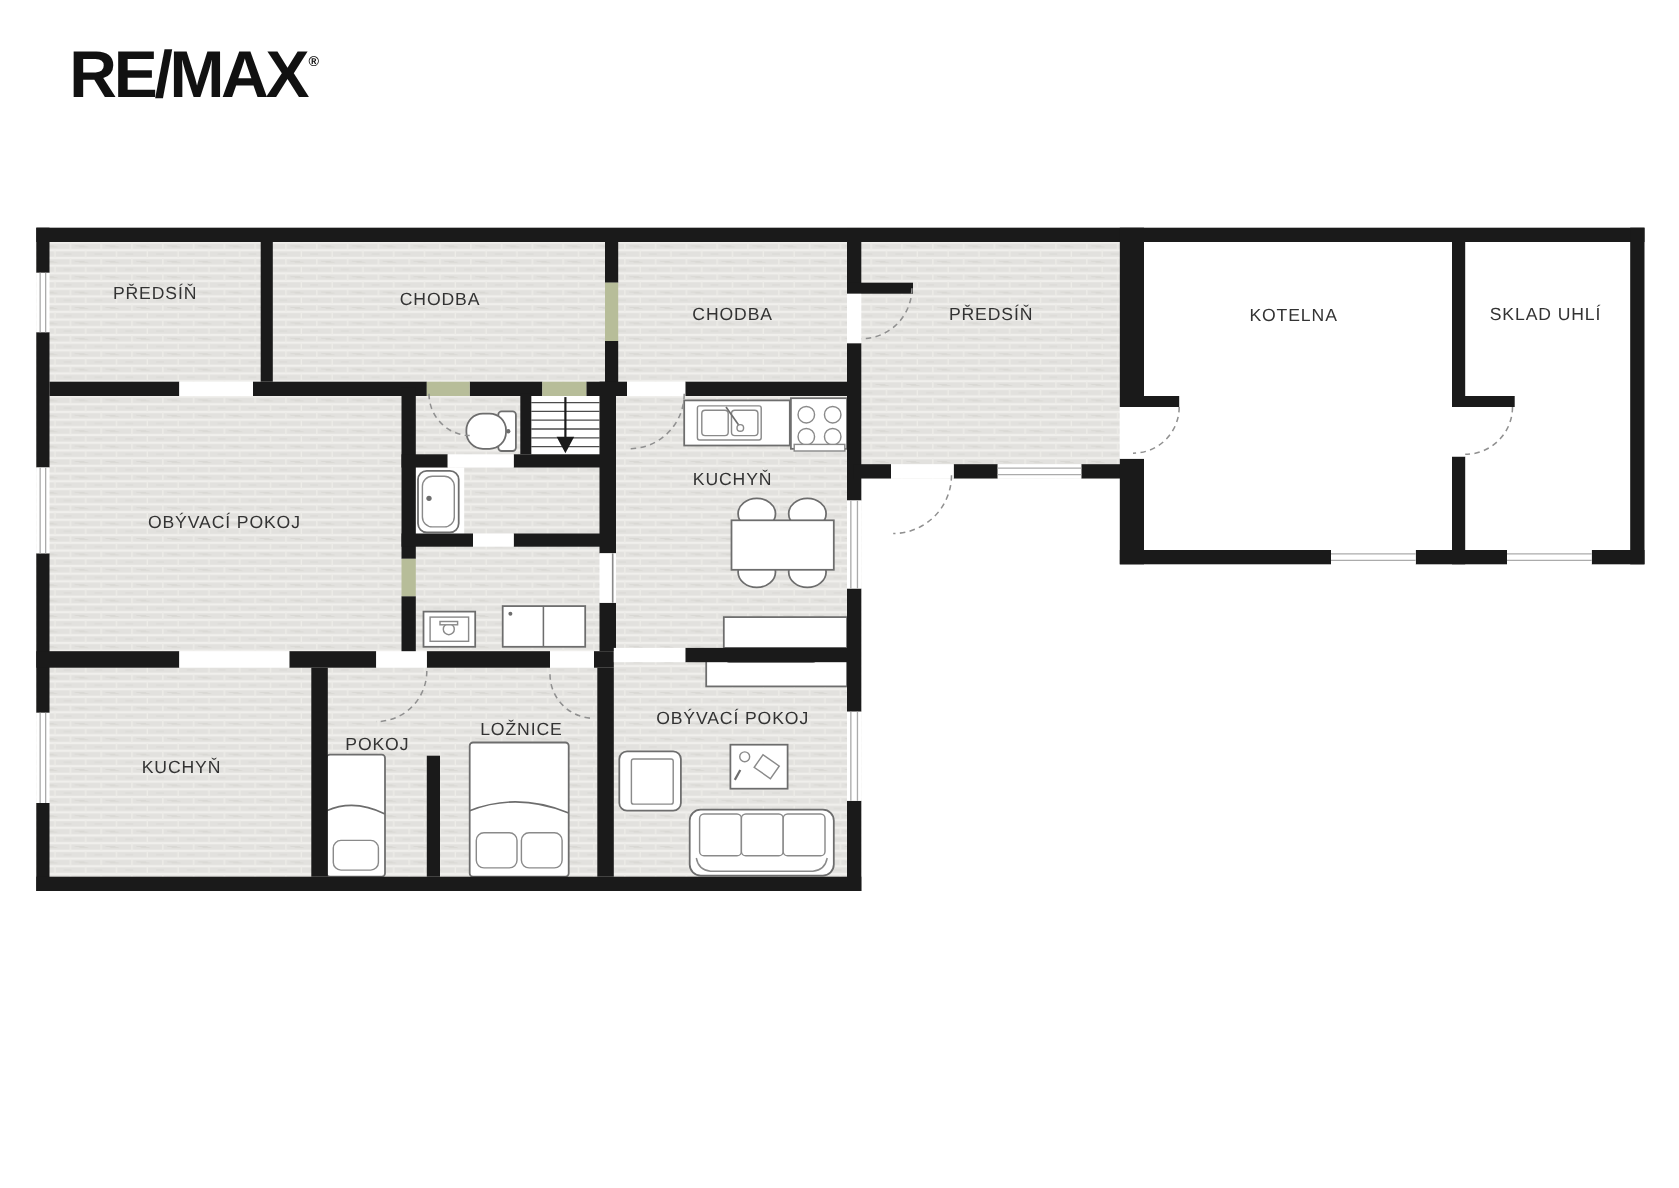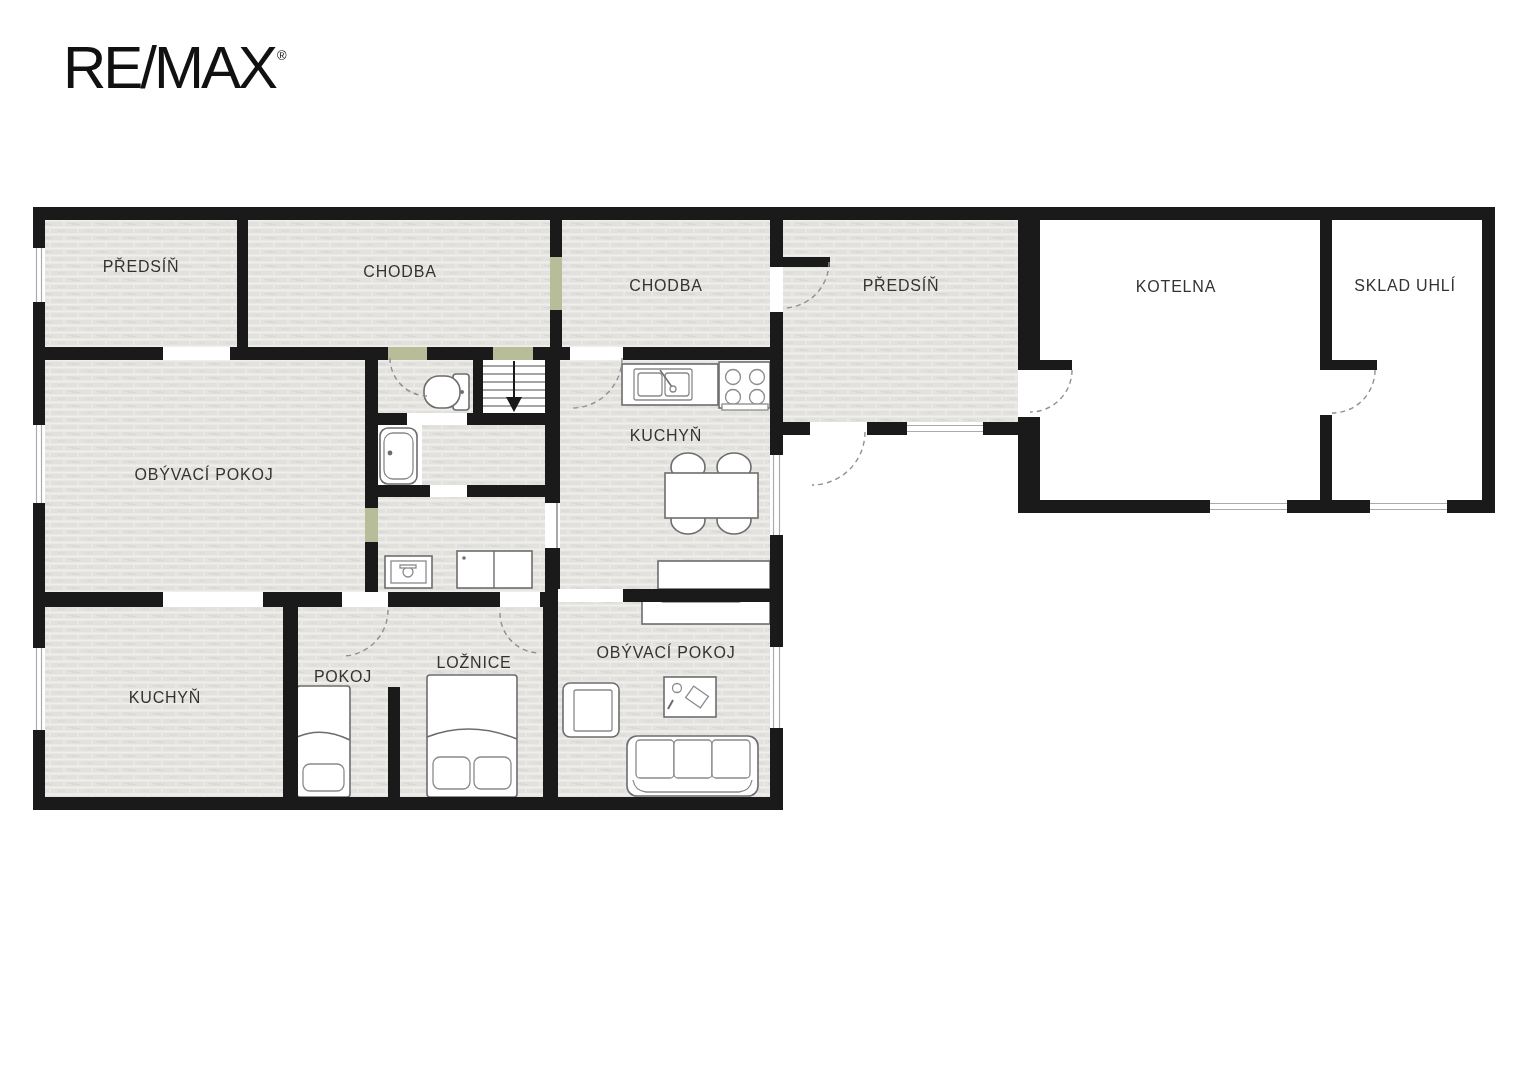--- a/index.html
+++ b/index.html
@@ -1,19 +1,19 @@
 <!DOCTYPE html>
 <html style="--wall: #1a1a1a; --room_fill: #e2e1de; --door_accent: #b7bd99; --furniture_outline: #6d6d6d; --label_text: #333333;"><head>
 <meta charset="utf-8">
 <style>
   html,body{margin:0;padding:0;background:#ffffff;}
   body{width:1526px;height:1080px;position:relative;overflow:hidden;
        font-family:"Liberation Sans",sans-serif;}
   .logo{position:absolute;left:63px;top:38px;color:#111;
-        font-weight:400;font-size:60px;letter-spacing:-3px;line-height:1;}
+        font-weight:700;font-size:60px;letter-spacing:-3px;line-height:1;}
   .logo sup{font-size:13px;letter-spacing:0;vertical-align:28px;margin-left:2px;}
   svg{position:absolute;left:0;top:0;}
   .wall{fill:var(--wall,#1a1a1a);}
   .green{fill:var(--door_accent,#b7bd99);}
   .white{fill:#ffffff;}
   .furn{fill:#ffffff;stroke:#6d6d6d;stroke-width:1.6;}
   .furn2{fill:#ffffff;stroke:#8a8a8a;stroke-width:1.3;}
   .arc{fill:none;stroke:#909090;stroke-width:1.4;stroke-dasharray:5 4;}
   .tread{stroke:#4c4c4c;stroke-width:1.2;}
   .winline{stroke:#ababab;stroke-width:1.2;}

